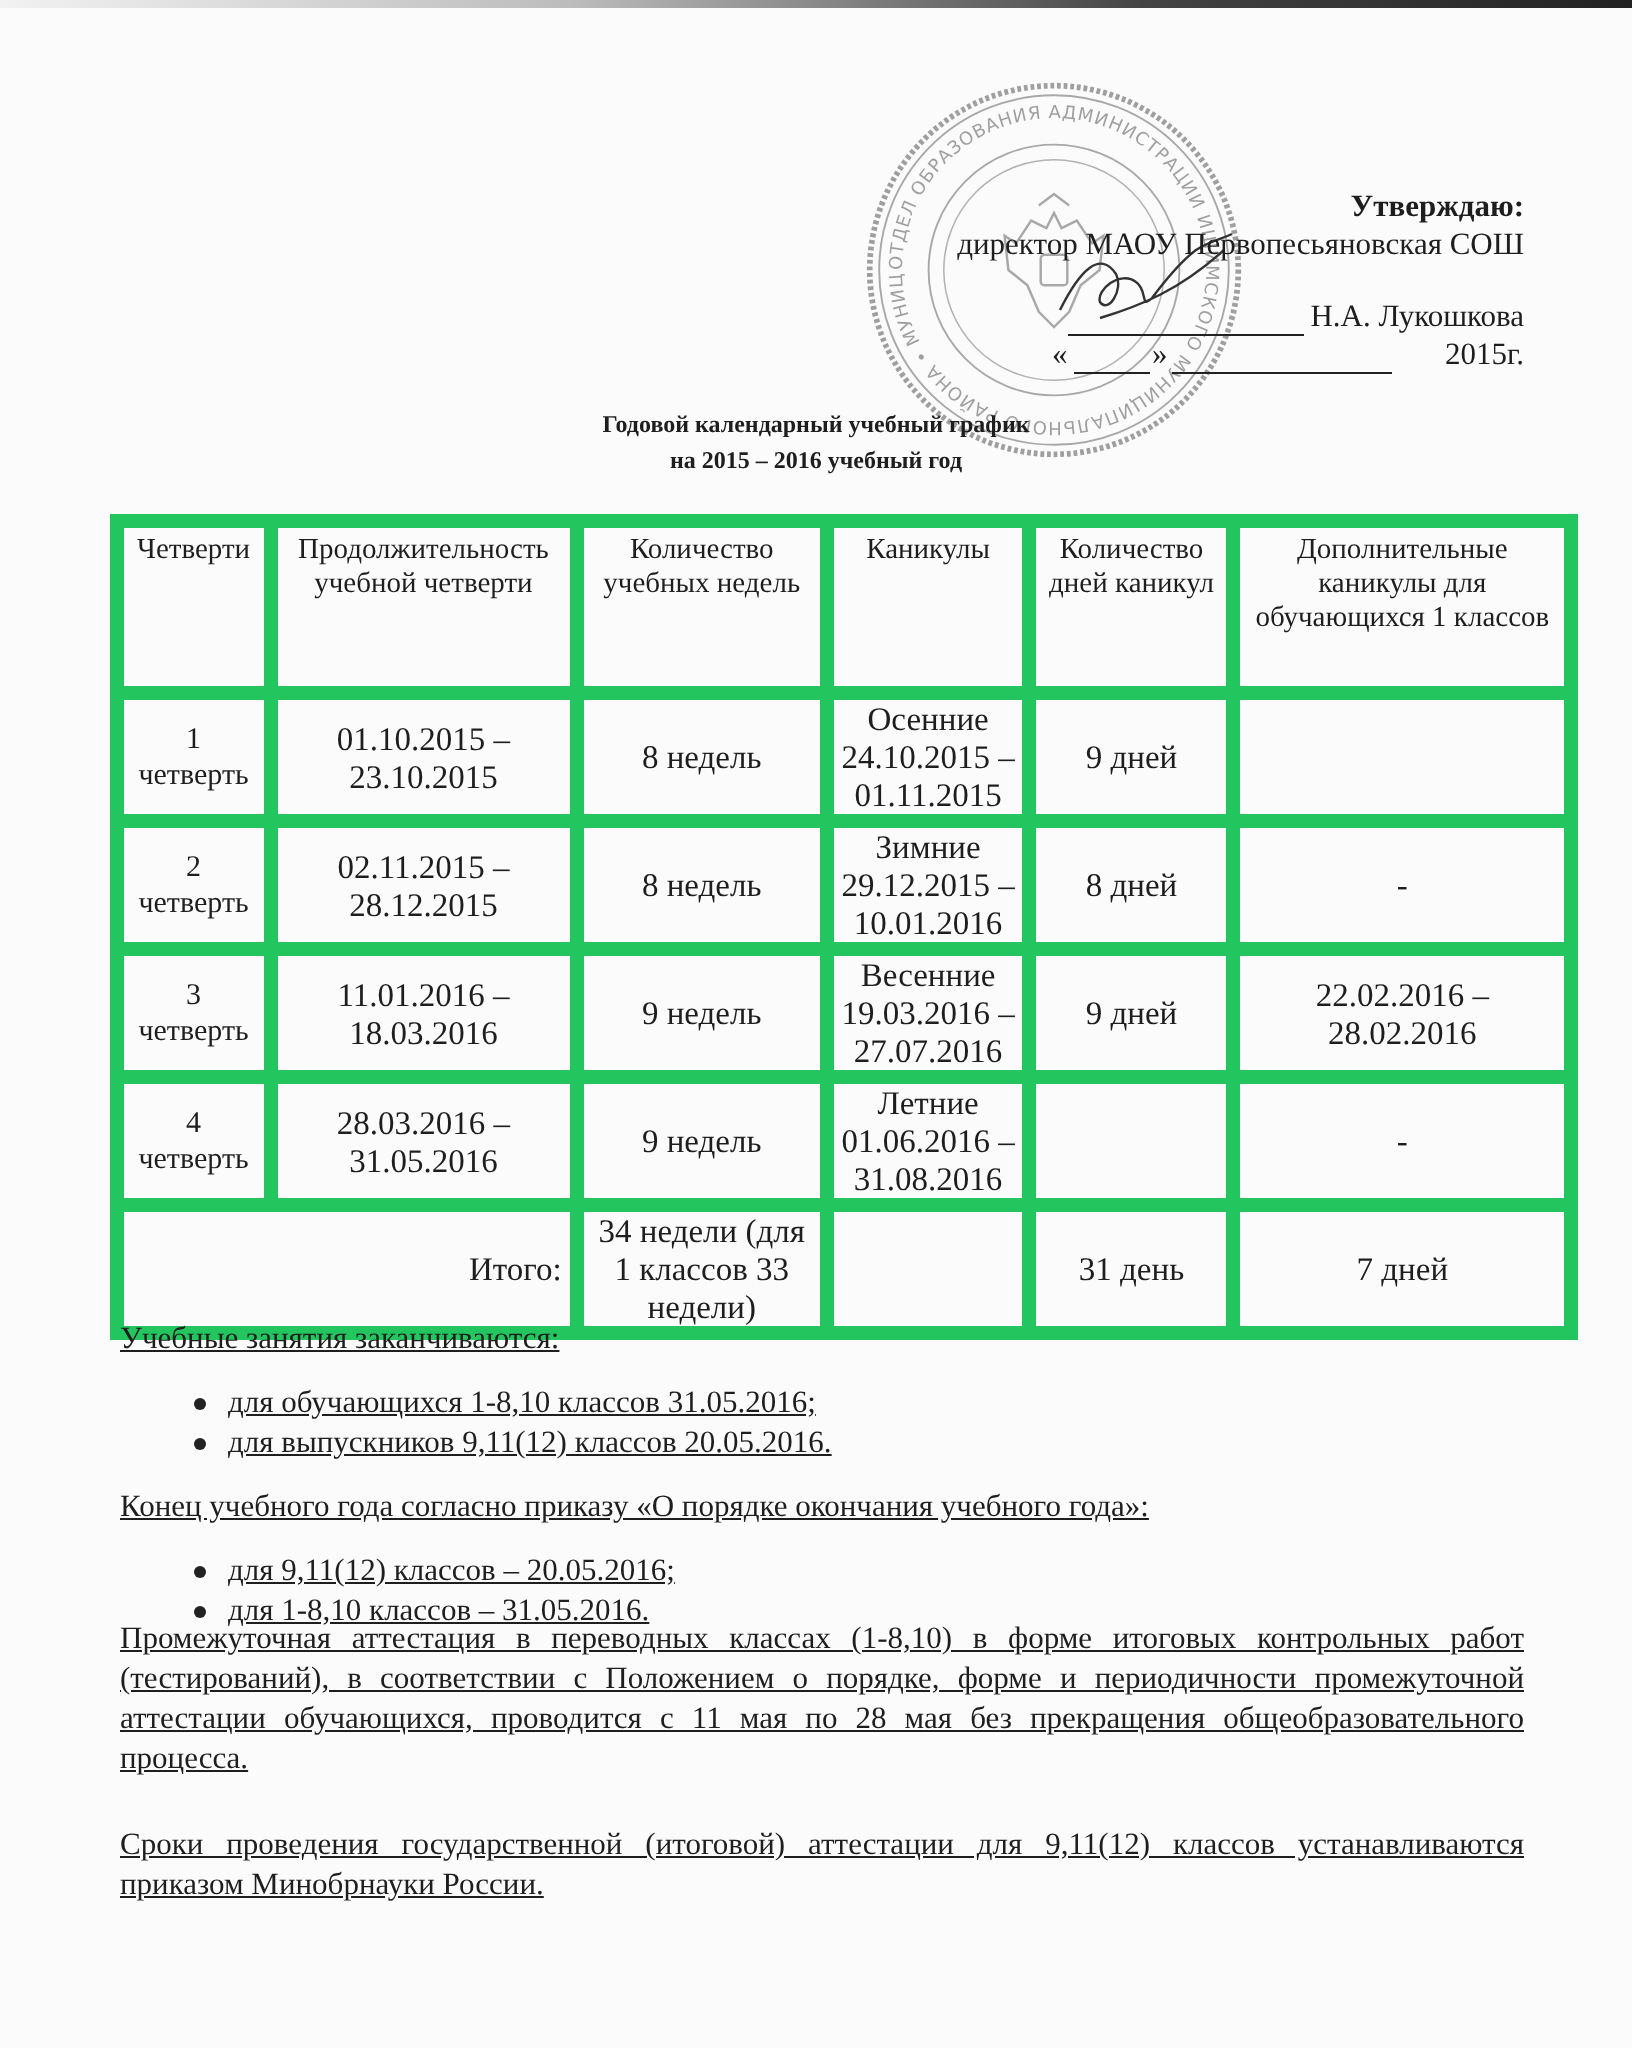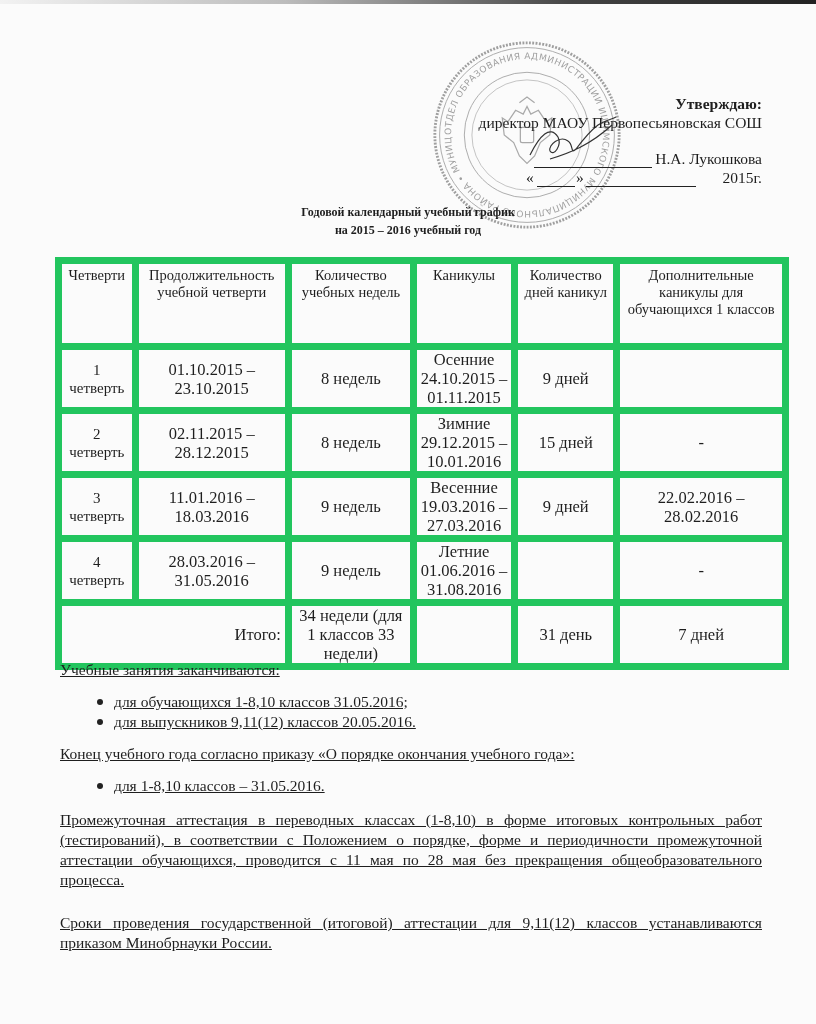--- a/index.html
+++ b/index.html
@@ -152,28 +152,28 @@
       <td class="big">8 недель</td>
       <td class="big">Осенние 24.10.2015 – 01.11.2015</td>
       <td class="big">9 дней</td>
       <td class="big"></td>
     </tr>
     <tr>
       <td class="quarter">2 четверть</td>
       <td class="big">02.11.2015 – 28.12.2015</td>
       <td class="big">8 недель</td>
       <td class="big">Зимние 29.12.2015 – 10.01.2016</td>
-      <td class="big">15 дней</td>
+      <td class="big">8 дней</td>
       <td class="big">-</td>
     </tr>
     <tr>
       <td class="quarter">3 четверть</td>
       <td class="big">11.01.2016 – 18.03.2016</td>
       <td class="big">9 недель</td>
-      <td class="big">Весенние 19.03.2016 – 27.03.2016</td>
+      <td class="big">Весенние 19.03.2016 – 27.07.2016</td>
       <td class="big">9 дней</td>
       <td class="big">22.02.2016 – 28.02.2016</td>
     </tr>
     <tr>
       <td class="quarter">4 четверть</td>
       <td class="big">28.03.2016 – 31.05.2016</td>
       <td class="big">9 недель</td>
       <td class="big">Летние 01.06.2016 – 31.08.2016</td>
       <td class="big"></td>
       <td class="big">-</td>
@@ -189,20 +189,21 @@
 </table>
 
 <div class="body-text" style="top:660px;">
   <p class="section-line">Учебные занятия заканчиваются:</p>
   <ul class="bullets">
     <li>для обучающихся 1-8,10 классов 31.05.2016;</li>
     <li>для выпускников 9,11(12) классов 20.05.2016.</li>
   </ul>
   <p class="section-line">Конец учебного года согласно приказу «О порядке окончания учебного года»:</p>
   <ul class="bullets">
+    <li>для 9,11(12) классов – 20.05.2016;</li>
     <li>для 1-8,10 классов – 31.05.2016.</li>
   </ul>
 </div>
 
 <div class="body-text" style="top:810px;">
   <p class="para">Промежуточная аттестация в переводных классах (1-8,10) в форме итоговых контрольных работ (тестирований), в соответствии с Положением о порядке, форме и периодичности промежуточной аттестации обучающихся, проводится с 11 мая по 28 мая без прекращения общеобразовательного процесса.</p>
 </div>
 
 <div class="body-text" style="top:913px;">
   <p class="para">Сроки проведения государственной (итоговой) аттестации для 9,11(12) классов устанавливаются приказом Минобрнауки России.</p>

